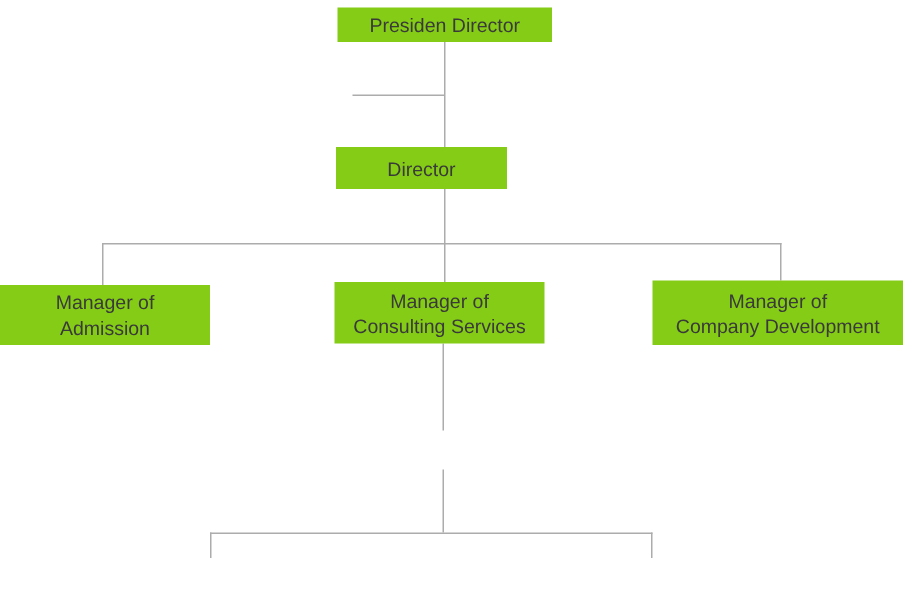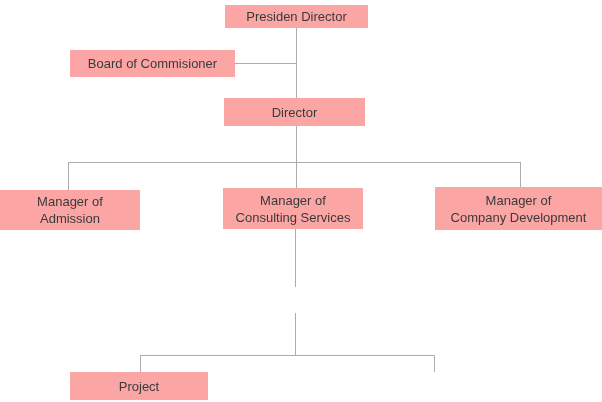--- a/index.html
+++ b/index.html
@@ -6,39 +6,39 @@
   #canvas {
     position: relative;
     width: 602px;
     height: 402px;
     background: #ffffff;
     overflow: hidden;
     font-family: "Liberation Sans", sans-serif;
   }
   .node {
     position: absolute;
-    background: #fca5a5;
+    background: #84cc16;
     color: #3A3A3A;
     font-size: 13px;
     line-height: 17px;
     display: flex;
     align-items: center;
     justify-content: center;
     text-align: center;
     white-space: pre-line;
     box-sizing: border-box;
   }
   .line {
     position: absolute;
     background: #ACACAC;
   }
   
   #n-presiden   { left: 225px; top: 5px;   width: 143px; height: 23px; }
   #n-board      { left: 70px;  top: 50px;  width: 165px; height: 27px; }
-  #n-director   { left: 224px; top: 98px;  width: 141px; height: 28px; }
+  #n-director   { left: 224px; top: 98px;  width: 114px; height: 28px; }
   #n-admission  { left: 0px;   top: 190px; width: 140px; height: 40px; }
   #n-consulting { left: 223px; top: 188px; width: 140px; height: 41px; }
   #n-company    { left: 435px; top: 187px; width: 167px; height: 43px; }
   #n-expert     { left: 224px; top: 287px; width: 144px; height: 26px; }
   #n-project    { left: 70px;  top: 372px; width: 138px; height: 28px; }
   #n-pelatihan  { left: 333px; top: 372px; width: 207px; height: 28px; }
   
   #l-v1 { left: 296px; top: 28px;  width: 1px;   height: 70px; }
   #l-h1 { left: 235px; top: 63px;  width: 61px;  height: 1px;  }
   #l-v2 { left: 296px; top: 126px; width: 1px;   height: 62px; }
@@ -63,30 +63,28 @@
   <div class="line" id="l-v3"></div>
   <div class="line" id="l-v4"></div>
   <div class="line" id="l-v5"></div>
   <div class="line" id="l-v6"></div>
   <div class="line" id="l-h3"></div>
   <div class="line" id="l-v7"></div>
   <div class="line" id="l-v8"></div>
 
   <div class="node" id="n-presiden">Presiden Director</div>
 
-  <div class="node" id="n-board">Board of Commisioner</div>
 
   <div class="node" id="n-director">Director</div>
 
   <div class="node" id="n-admission">Manager of
 Admission</div>
 
   <div class="node" id="n-consulting">Manager of
 Consulting Services</div>
 
   <div class="node" id="n-company">Manager of
 Company Development</div>
 
 
-  <div class="node" id="n-project">Project</div>
 
 
 </div>
 
 </body></html>

